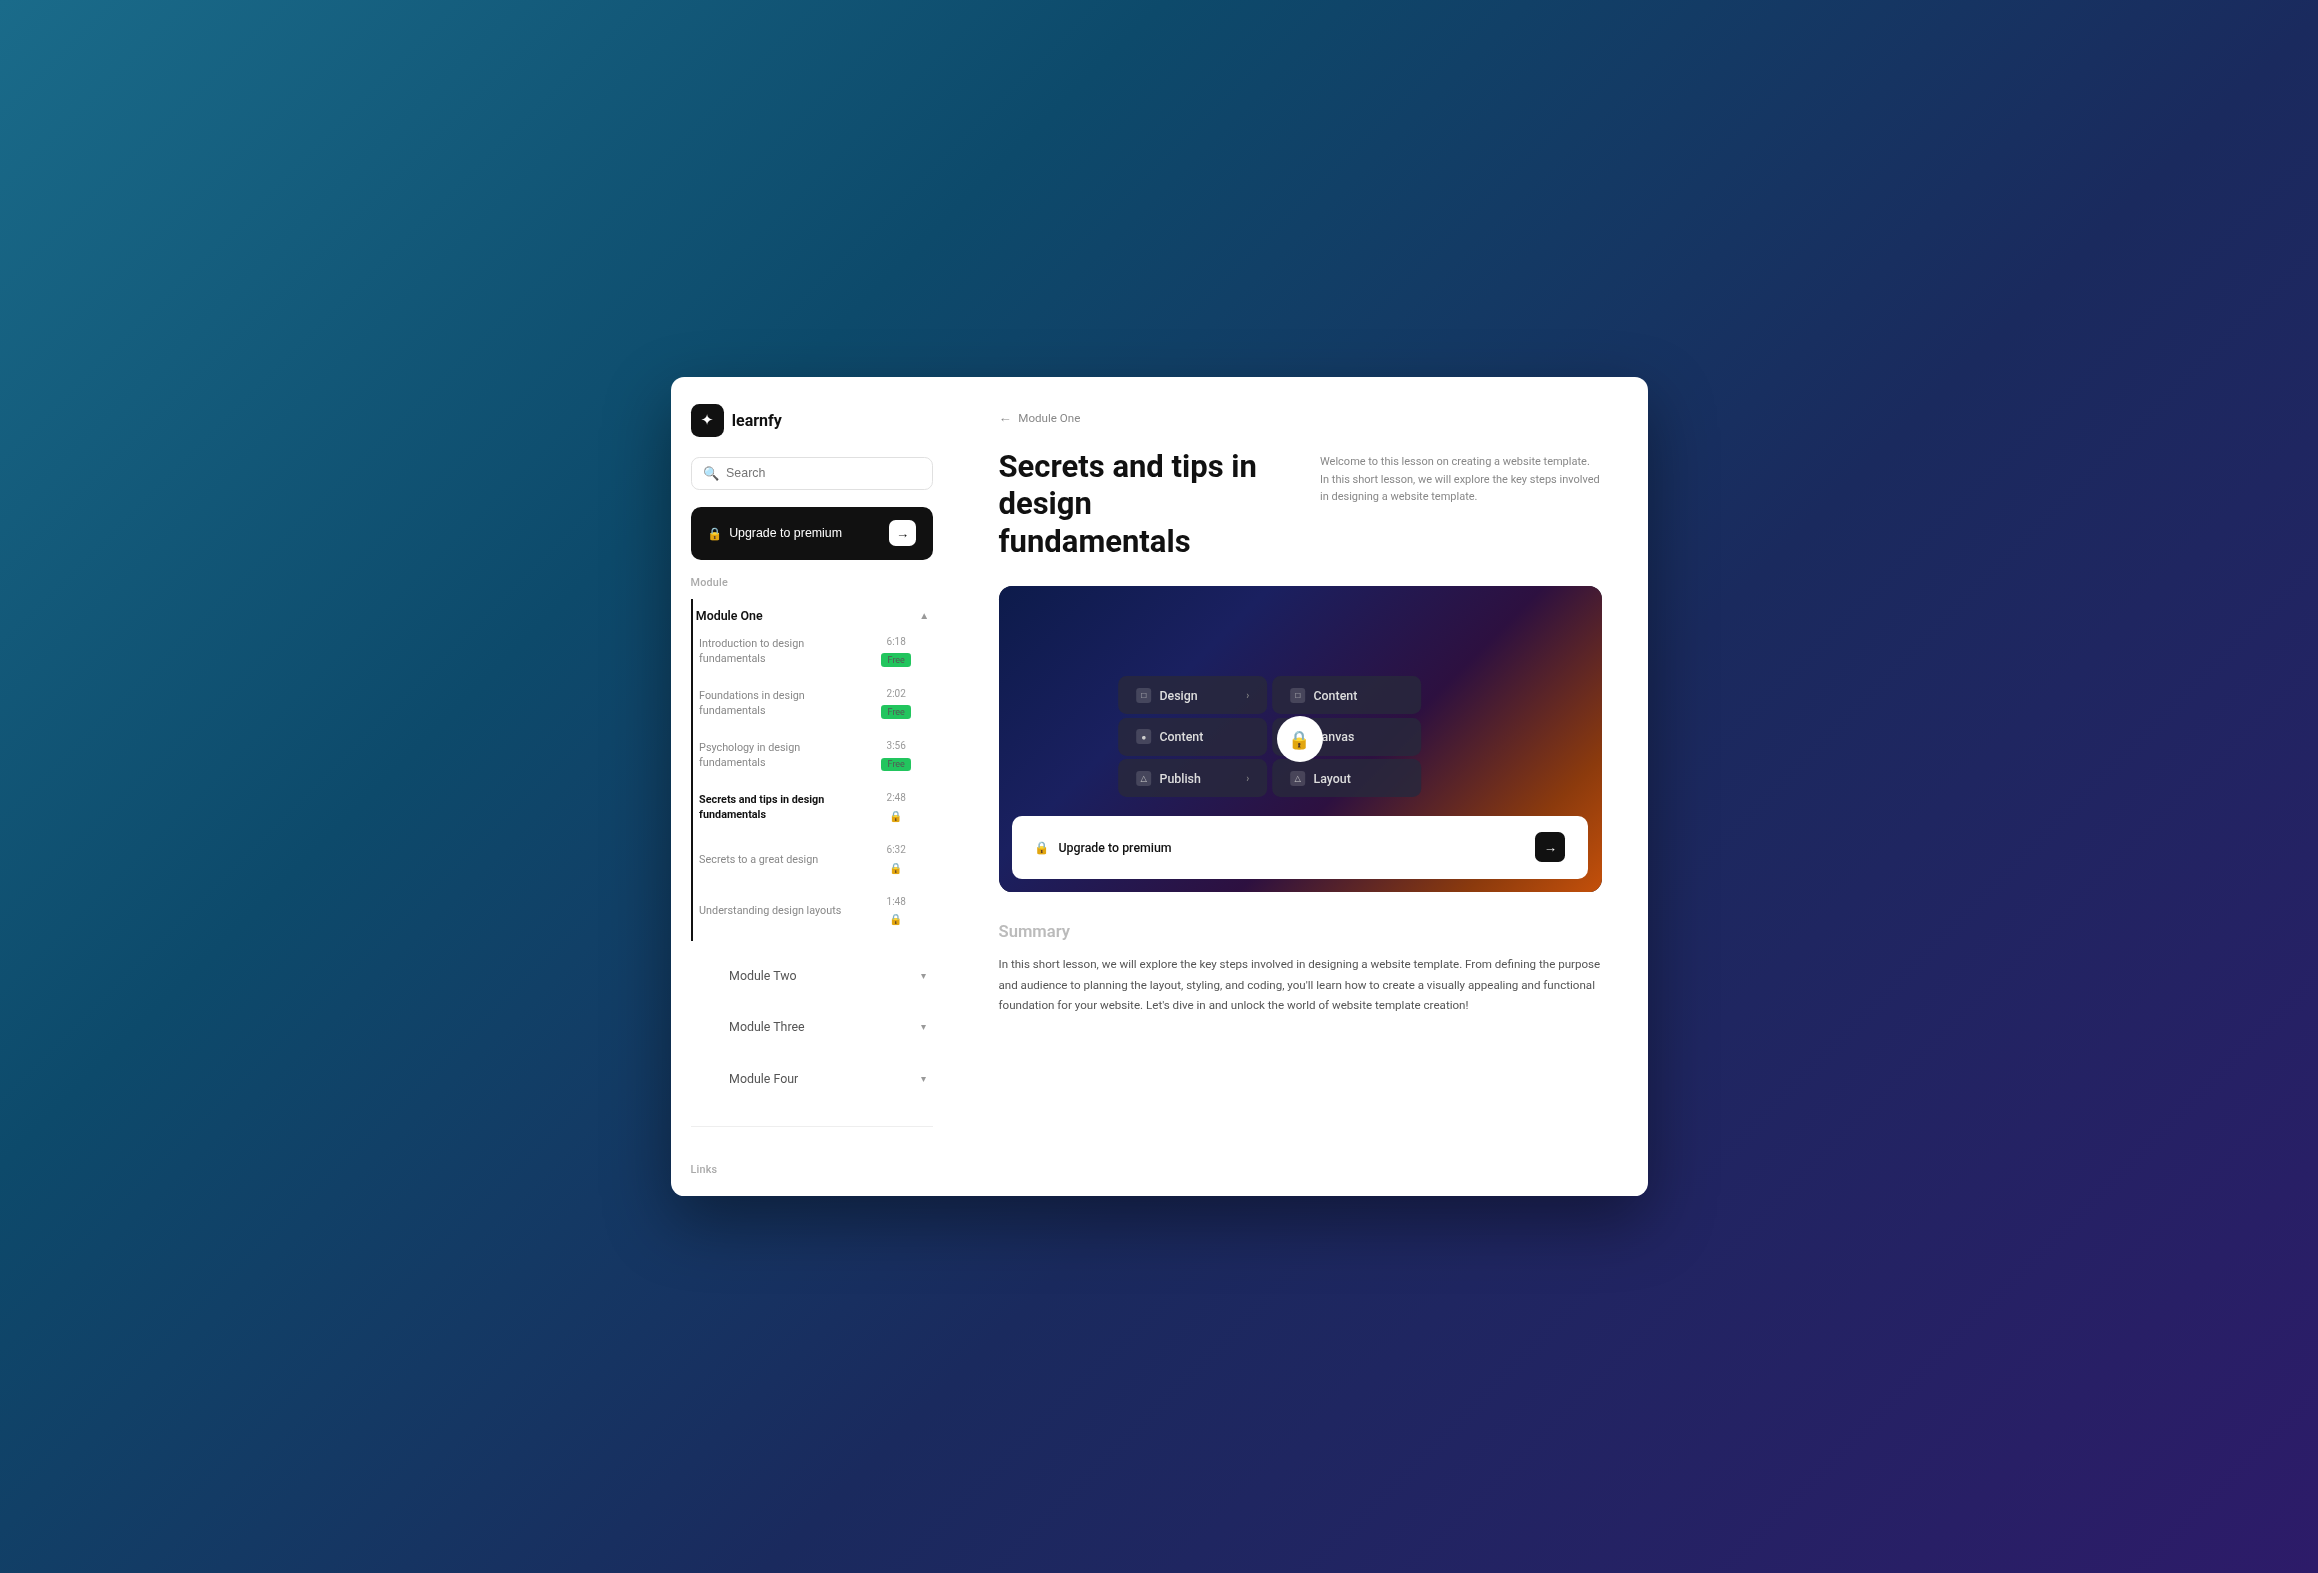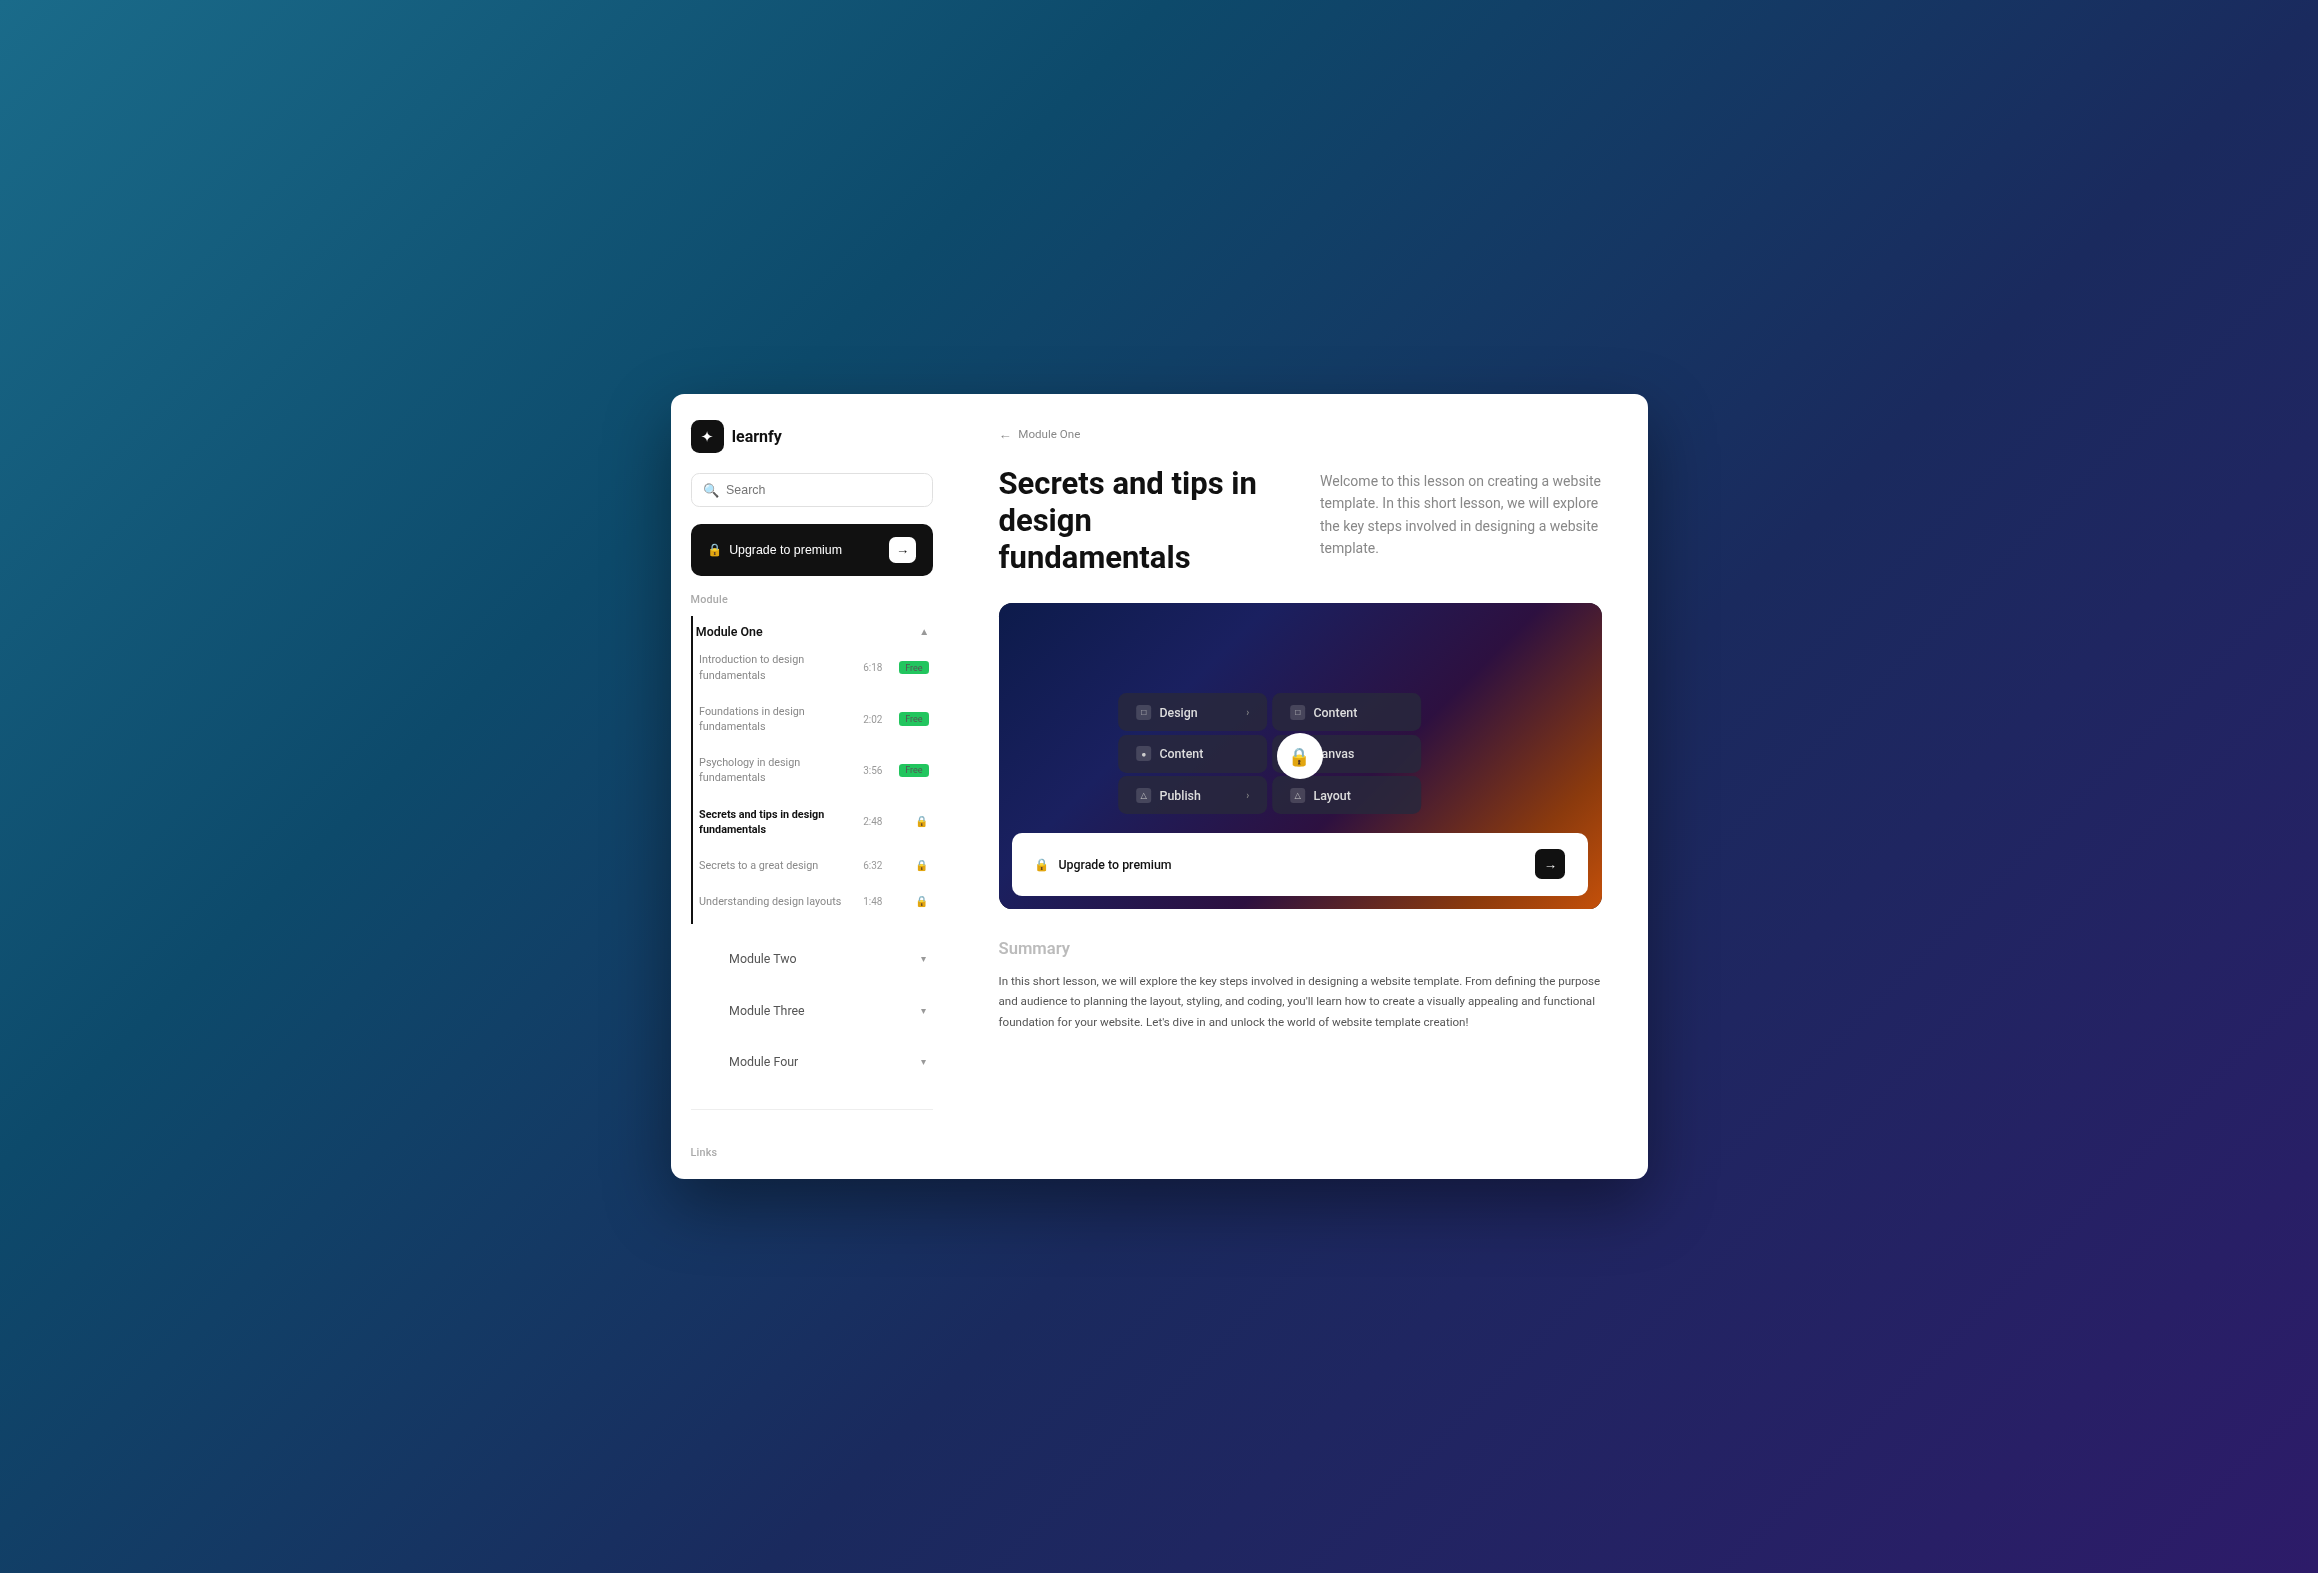--- a/index.html
+++ b/index.html
@@ -164,21 +164,22 @@
       font-size: 10.8px;
       color: #888;
       flex: 1;
       line-height: 1.4;
     }
     .lesson-meta {
       display: flex;
       align-items: center;
       gap: 6.6px;
       min-width: 66px;
-      justify-content: space-between;
+      justify-content: flex-end;
+      flex-direction: column;
     }
     .lesson-duration {
       font-size: 10px;
       color: #999;
     }
     .free-badge {
       background: #22c55e;
       color: #555;
       font-size: 9px;
       padding: 1.7px 6.6px;
@@ -221,21 +222,21 @@
       align-items: flex-start;
     }
     .page-title {
       font-size: 31px;
       font-weight: 700;
       color: #111;
       line-height: 1.2;
       flex: 1;
     }
     .page-description {
-      font-size: 14px;
+      font-size: 11px;
       color: #888;
       line-height: 1.6;
       flex: 1;
       padding-top: 5px;
     }
     .video-container {
       border-radius: 13.2px;
       overflow: hidden;
       margin-bottom: 30px;
       position: relative;

